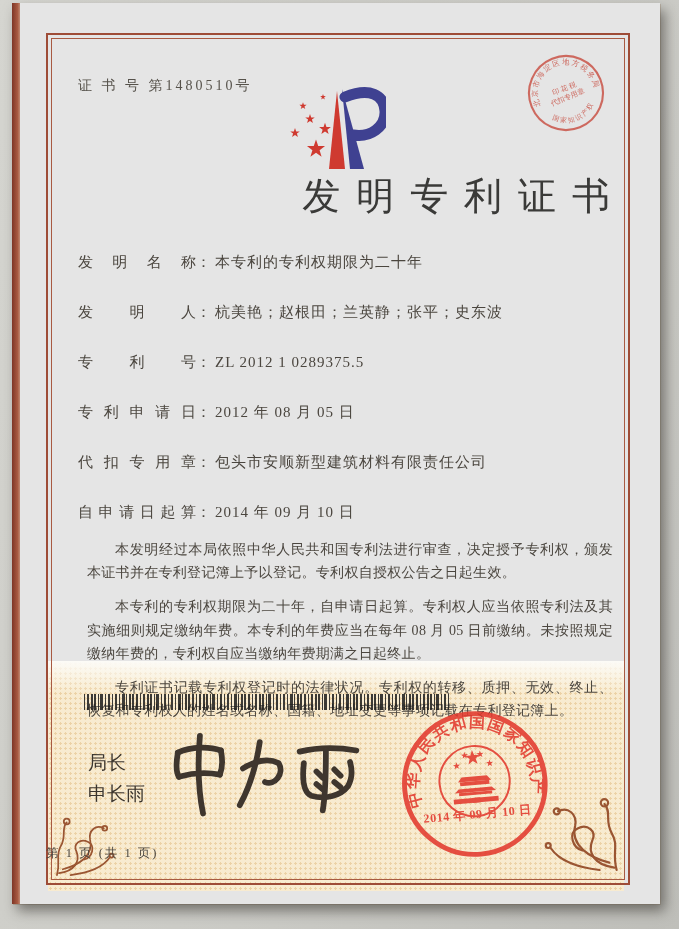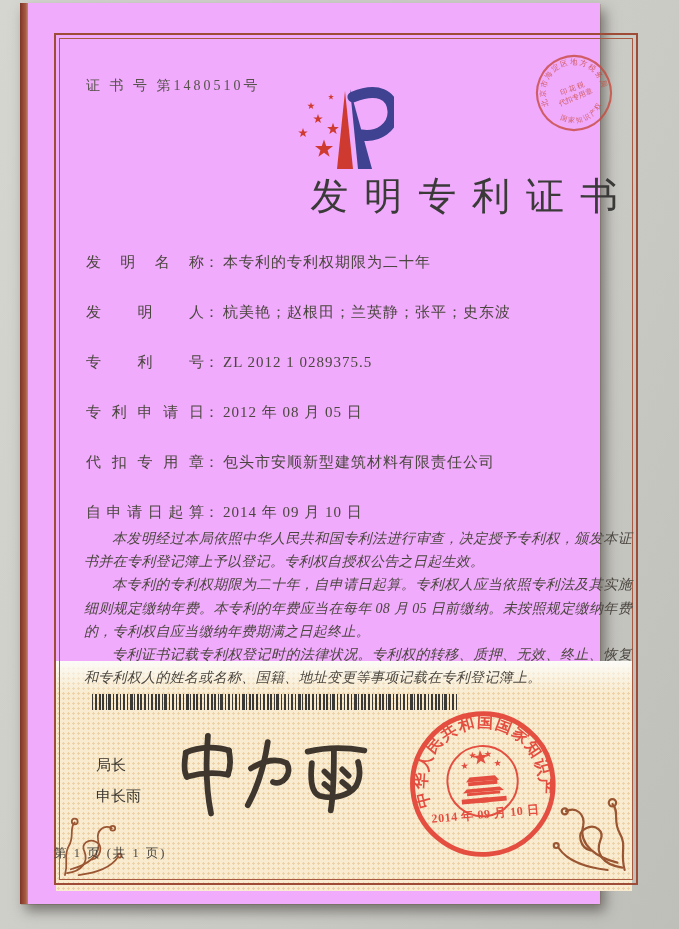--- a/index.html
+++ b/index.html
@@ -1,19 +1,19 @@
 <!DOCTYPE html>
 <html><head>
 <meta charset="utf-8">
 <style>
   html,body{margin:0;padding:0;width:679px;height:929px;overflow:hidden;
     background:linear-gradient(115deg,#d6d6d1 0%,#cbcbc6 60%,#bfbfba 100%);
     font-family:"Liberation Serif","DejaVu Serif",serif;}
-  .paper{position:absolute;left:20px;top:3px;width:580px;height:901px;
-    background:#f0abfc;box-shadow:5px 7px 12px rgba(50,45,40,.55),1px 1px 0 #b9b1a4;}
+  .paper{position:absolute;left:12px;top:3px;width:648px;height:901px;
+    background:#e5e5e5;box-shadow:5px 7px 12px rgba(50,45,40,.55),1px 1px 0 #b9b1a4;}
   .spine{position:absolute;left:0;top:0;width:8px;height:100%;
     background:linear-gradient(90deg,#7e3526,#a85a42 70%,#c08a74);}
   .frame{position:absolute;left:34px;top:30px;width:580px;height:848px;
     border:2px solid #9e4c37;z-index:3;pointer-events:none;}
   .frame-inner{position:absolute;left:3px;top:3px;right:3px;bottom:3px;
     border:1px solid #a85a42;}
   .beige{position:absolute;left:36px;top:658px;width:576px;height:230px;z-index:1;
     background-color:#f8ebd0;
     background-image:radial-gradient(#ecd2a6 1px,rgba(0,0,0,0) 1.3px);
     background-size:5px 5px;}
@@ -30,28 +30,28 @@
   .fields{position:absolute;left:66px;top:250px;width:540px;z-index:4;
     font-size:15px;color:#4b463f;}
   .frow{margin-bottom:29px;height:21px;white-space:nowrap;}
   .flabel{display:inline-block;width:118px;text-align:justify;text-align-last:justify;
     vertical-align:top;}
   .fcolon{margin:0 4px 0 0;}
   .fvalue{letter-spacing:1px;}
   .paras{position:absolute;left:64px;top:524px;width:548px;z-index:4;
     font-size:14px;line-height:1.66;letter-spacing:.3px;color:#4b463f;
     text-align:justify;}
-  .paras p{margin:0;text-indent:2em;font-style:italic;}
+  .paras p{margin:11px;text-indent:2em;}
   .barcode{position:absolute;left:72px;top:691px;width:366px;height:16px;z-index:4;
     background:
       repeating-linear-gradient(90deg,#1c1c1c 0 1.5px,rgba(0,0,0,0) 1.5px 3.5px),
       repeating-linear-gradient(90deg,#1c1c1c 0 1px,rgba(0,0,0,0) 1px 8px);
     opacity:.85;}
-  .signer{position:absolute;left:76px;top:746px;z-index:4;font-size:15px;
-    line-height:31px;color:#3b352e;font-family:Liberation Sans, sans-serif;}
+  .signer{position:absolute;left:76px;top:746px;z-index:4;font-size:19px;
+    line-height:31px;color:#3b352e;font-family:Liberation Mono, monospace;}
   .sig{position:absolute;left:148px;top:718px;width:210px;height:100px;z-index:4;}
   .seal{position:absolute;left:380px;top:700px;width:166px;height:166px;z-index:6;
     transform:rotate(-5deg);}
   .fl-left{position:absolute;left:38px;top:798px;width:90px;height:78px;z-index:3;}
   .fl-right{position:absolute;left:502px;top:770px;width:110px;height:106px;z-index:3;
     transform:scaleX(-1);}
   .footer{position:absolute;left:34px;top:842px;width:580px;
     font-size:12.5px;letter-spacing:2px;color:#4b463f;z-index:4;}
 </style>
 </head>

